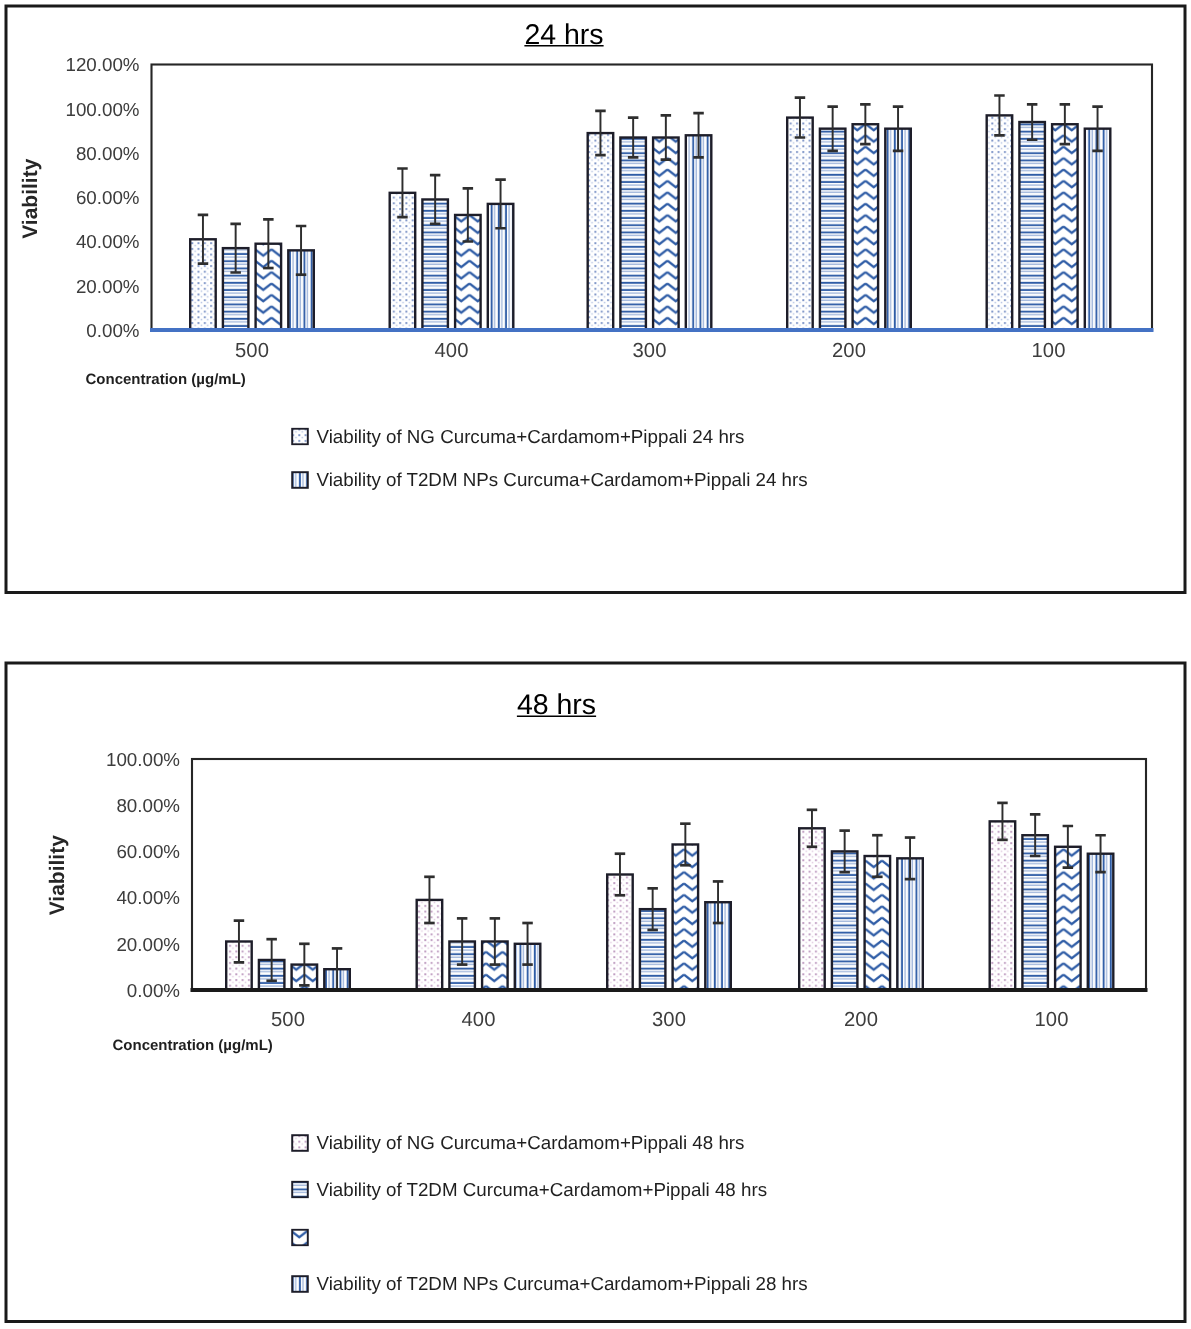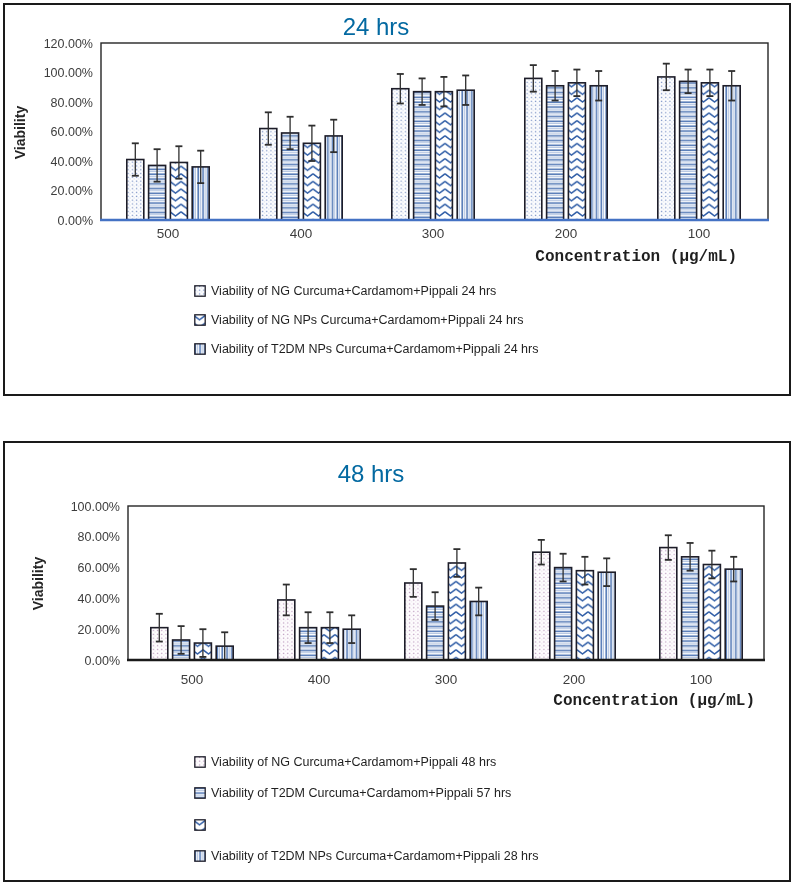--- a/index.html
+++ b/index.html
@@ -1,27 +1,27 @@
 <!DOCTYPE html>
 <html><head>
 <meta charset="utf-8">
 <style>
   html,body{margin:0;padding:0;background:#ffffff;}
   body{font-family:"Liberation Sans", sans-serif; -webkit-font-smoothing:antialiased;}
   #stage{position:relative;width:794px;height:886px;background:#fff;overflow:hidden;}
   .panel{position:absolute;left:3px;width:788px;border:2.5px solid #1a1a1a;background:#fff;box-sizing:border-box;}
   #panel-0{top:3px;height:393px;}
   #panel-1{top:441px;height:441px;}
-  .chart-title{position:absolute;transform:translateX(-50%);font-size:24px;color:#0369a1;white-space:nowrap;}
+  .chart-title{position:absolute;transform:translateX(-50%);font-size:19px;color:#000000;white-space:nowrap;text-decoration:underline;}
   #panel-0 .chart-title{left:371px;top:8px;}
   #panel-1 .chart-title{left:366px;top:17px;}
   .y-axis-title{position:absolute;width:180px;height:17px;text-align:center;font-size:14px;font-weight:bold;color:#262626;transform:rotate(-90deg);white-space:nowrap;}
   #panel-0 .y-axis-title{left:-75px;top:119px;}
   #panel-1 .y-axis-title{left:-57px;top:132px;}
-  .x-axis-title{position:absolute;left:0;width:100%;text-align:right;font-size:16px;font-weight:bold;color:#1f1f1f;font-family:Liberation Mono, monospace;}
+  .x-axis-title{position:absolute;left:0;width:100%;text-align:left;font-size:10px;font-weight:bold;color:#1f1f1f;}
   #panel-0 .x-axis-title{top:243px;left:52px;width:680px;}
   #panel-1 .x-axis-title{top:249px;left:70px;width:680px;}
   svg.plot{position:absolute;left:0;top:0;}
   svg.plot text{font-family:"Liberation Sans", sans-serif;fill:#3d3d3d;}
   svg.plot text.tick{font-size:12.5px;}
   svg.plot text.cat{font-size:13.5px;}
   .legend{position:absolute;display:flex;flex-direction:column;}
   #panel-0 .legend{left:189px;top:271px;}
   #panel-1 .legend{left:189px;top:303px;}
   .legend-item{display:flex;align-items:center;gap:5px;}
@@ -166,32 +166,20 @@
                 <rect x="2.8" y="2.4" width="1" height="1" fill="#b9c6e4"></rect>
               </pattern>
             </defs>
             <rect x="0.8" y="0.8" width="10.4" height="10.4" fill="url(#lg0s0)" stroke="#1d1d29" stroke-width="1.3"></rect>
           </svg>
           <span class="lbl">Viability of NG Curcuma+Cardamom+Pippali 24 hrs</span>
         </div>
         <div class="legend-item">
           <svg width="12" height="12" viewBox="0 0 12 12">
             <defs>
-              <pattern id="lg0s2" width="11" height="7.6" patternUnits="userSpaceOnUse">
-                <rect x="0" y="0" width="11" height="7.6" fill="#ffffff"></rect>
-                <polyline points="0,1.6 5.5,5.8 11,1.6" fill="none" stroke="#2e5ca6" stroke-width="1.5"></polyline>
-              </pattern>
-            </defs>
-            <rect x="0.8" y="0.8" width="10.4" height="10.4" fill="url(#lg0s2)" stroke="#1d1d29" stroke-width="1.3"></rect>
-          </svg>
-          <span class="lbl">Viability of NG NPs Curcuma+Cardamom+Pippali 24 hrs</span>
-        </div>
-        <div class="legend-item">
-          <svg width="12" height="12" viewBox="0 0 12 12">
-            <defs>
               <pattern id="lg0s3" width="4.8" height="6" patternUnits="userSpaceOnUse">
                 <rect x="0" y="0" width="4.8" height="6" fill="#ffffff"></rect>
                 <rect x="0.5" y="0" width="1.25" height="6" fill="#2e5ca6"></rect>
                 <rect x="2.7" y="0" width="0.95" height="6" fill="#a3b8dc"></rect>
               </pattern>
             </defs>
             <rect x="0.8" y="0.8" width="10.4" height="10.4" fill="url(#lg0s3)" stroke="#1d1d29" stroke-width="1.3"></rect>
           </svg>
           <span class="lbl">Viability of T2DM NPs Curcuma+Cardamom+Pippali 24 hrs</span>
         </div>
@@ -336,21 +324,21 @@
           <svg width="12" height="12" viewBox="0 0 12 12">
             <defs>
               <pattern id="lg1s1" width="6" height="4.8" patternUnits="userSpaceOnUse">
                 <rect x="0" y="0" width="6" height="4.8" fill="#ffffff"></rect>
                 <rect x="0" y="0.5" width="6" height="1.25" fill="#2e5ca6"></rect>
                 <rect x="0" y="2.7" width="6" height="0.95" fill="#a3b8dc"></rect>
               </pattern>
             </defs>
             <rect x="0.8" y="0.8" width="10.4" height="10.4" fill="url(#lg1s1)" stroke="#1d1d29" stroke-width="1.3"></rect>
           </svg>
-          <span class="lbl">Viability of T2DM Curcuma+Cardamom+Pippali 57 hrs</span>
+          <span class="lbl">Viability of T2DM Curcuma+Cardamom+Pippali 48 hrs</span>
         </div>
         <div class="legend-item">
           <svg width="12" height="12" viewBox="0 0 12 12">
             <defs>
               <pattern id="lg1s2" width="11" height="7.6" patternUnits="userSpaceOnUse">
                 <rect x="0" y="0" width="11" height="7.6" fill="#ffffff"></rect>
                 <polyline points="0,1.6 5.5,5.8 11,1.6" fill="none" stroke="#2e5ca6" stroke-width="1.5"></polyline>
               </pattern>
             </defs>
             <rect x="0.8" y="0.8" width="10.4" height="10.4" fill="url(#lg1s2)" stroke="#1d1d29" stroke-width="1.3"></rect>

